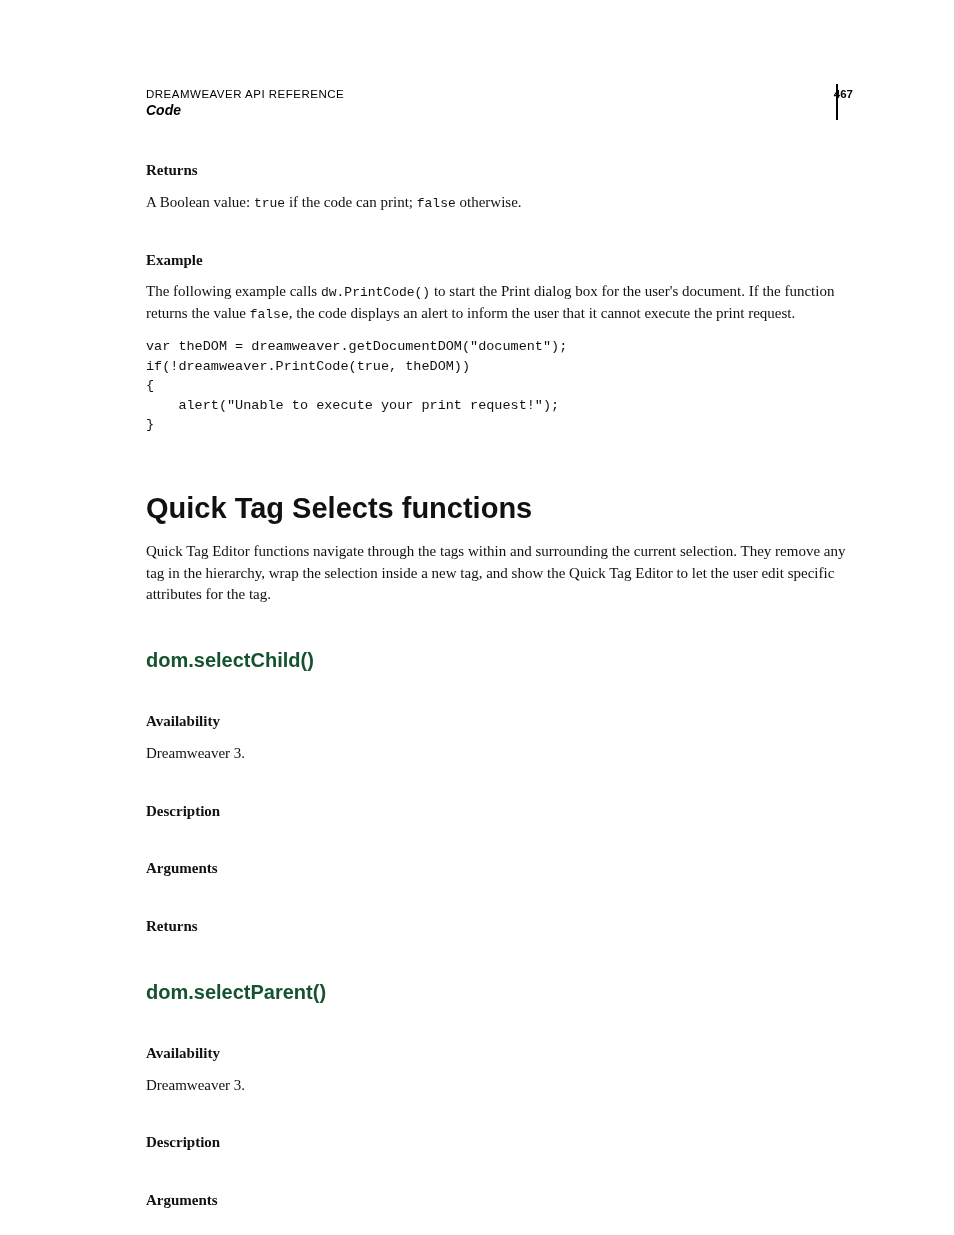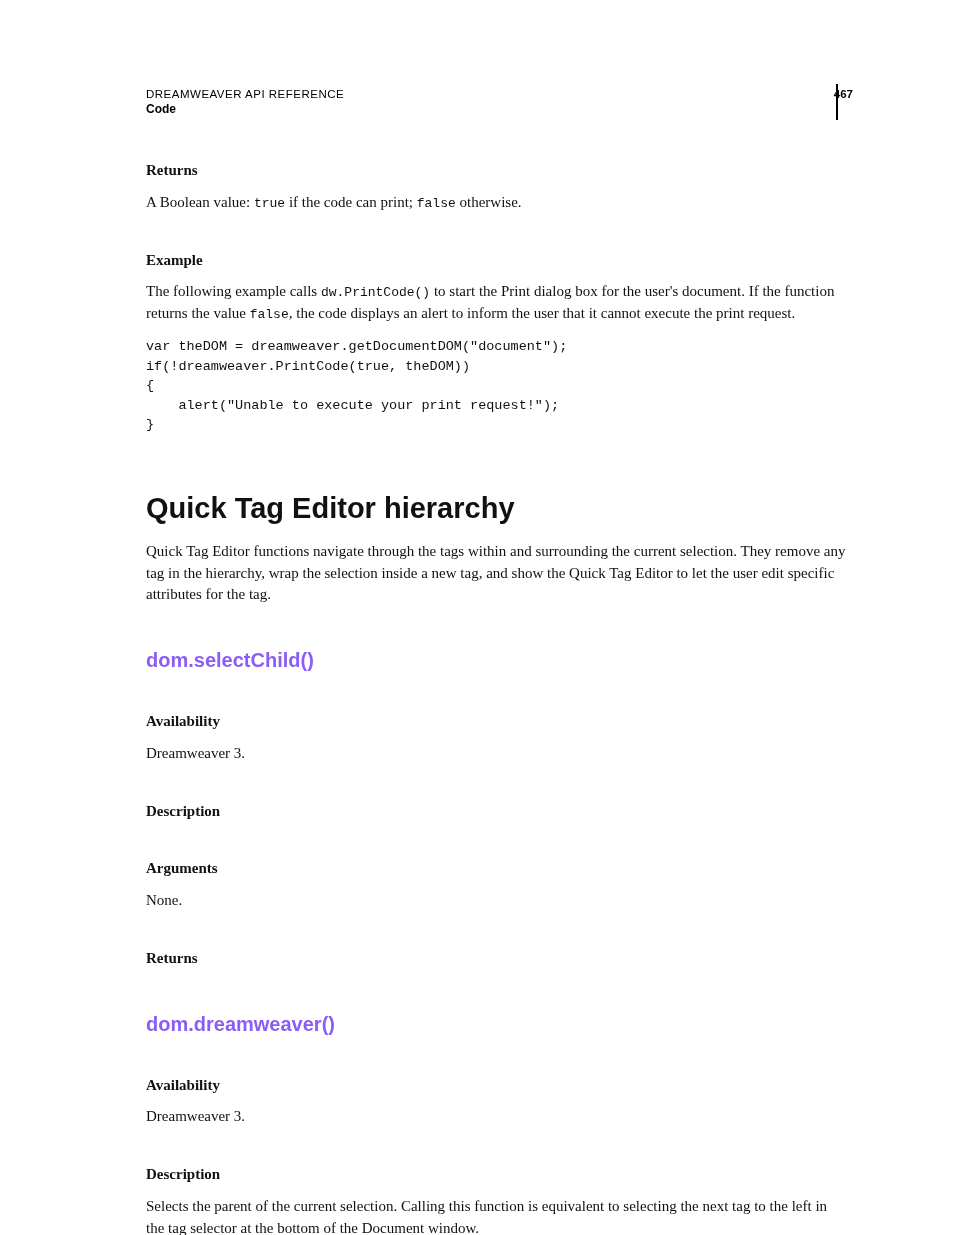--- a/index.html
+++ b/index.html
@@ -25,24 +25,25 @@
   .header-left {
     display: inline-block;
     font-family: "Myriad Pro", "Helvetica Neue", Arial, sans-serif;
   }
   .header-title {
     font-size: 11.5px;
     letter-spacing: 0.5px;
     color: #000;
   }
   .header-sub {
-    font-size: 12px;
+    font-size: 14px;
     font-weight: 700;
     color: #000;
     margin-top: 2px;
+    font-style: italic;
   }
   .header-pageno {
     position: absolute;
     right: 6px;
     top: 0;
     font-family: "Myriad Pro", "Helvetica Neue", Arial, sans-serif;
     font-size: 11.5px;
     font-weight: 700;
     color: #000;
   }
@@ -87,21 +88,21 @@
     font-family: "Myriad Pro", "Helvetica Neue", Arial, sans-serif;
     font-weight: 700;
     font-size: 29px;
     color: #111;
     margin: 52px 0 12px 0;
   }
   h2.fn-title {
     font-family: "Myriad Pro", "Helvetica Neue", Arial, sans-serif;
     font-weight: 700;
     font-size: 20px;
-    color: #8b5cf6;
+    color: #14532d;
     margin: 40px 0 4px 0;
   }
   .footer {
     position: absolute;
     bottom: 55px;
     left: 0;
     width: 954px;
     text-align: center;
     font-family: "Myriad Pro", "Helvetica Neue", Arial, sans-serif;
     font-weight: 700;
@@ -133,40 +134,38 @@
     <div class="body-text">
       <span>The following example calls </span><code class="inline">dw.PrintCode()</code><span> to start the Print dialog box for the user's document. If the function returns the value </span><code class="inline">false</code><span>, the code displays an alert to inform the user that it cannot execute the print request.</span>
     </div>
 
     <pre class="codeblock">var theDOM = dreamweaver.getDocumentDOM("document");
 if(!dreamweaver.PrintCode(true, theDOM))
 {
     alert("Unable to execute your print request!");
 }</pre>
 
-    <h1 class="section-title">Quick Tag Editor hierarchy</h1>
+    <h1 class="section-title">Quick Tag Selects functions</h1>
     <div class="body-text">Quick Tag Editor functions navigate through the tags within and surrounding the current selection. They remove any tag in the hierarchy, wrap the selection inside a new tag, and show the Quick Tag Editor to let the user edit specific attributes for the tag.</div>
 
     <h2 class="fn-title">dom.selectChild()</h2>
 
     <div class="sec-label">Availability</div>
     <div class="body-text">Dreamweaver 3.</div>
 
     <div class="sec-label">Description</div>
 
     <div class="sec-label">Arguments</div>
-    <div class="body-text">None.</div>
 
     <div class="sec-label">Returns</div>
 
-    <h2 class="fn-title">dom.dreamweaver()</h2>
+    <h2 class="fn-title">dom.selectParent()</h2>
 
     <div class="sec-label">Availability</div>
     <div class="body-text">Dreamweaver 3.</div>
 
     <div class="sec-label">Description</div>
-    <div class="body-text">Selects the parent of the current selection. Calling this function is equivalent to selecting the next tag to the left in the tag selector at the bottom of the Document window.</div>
 
     <div class="sec-label">Arguments</div>
 
   </div>
 
 </div>
 
 </body></html>

